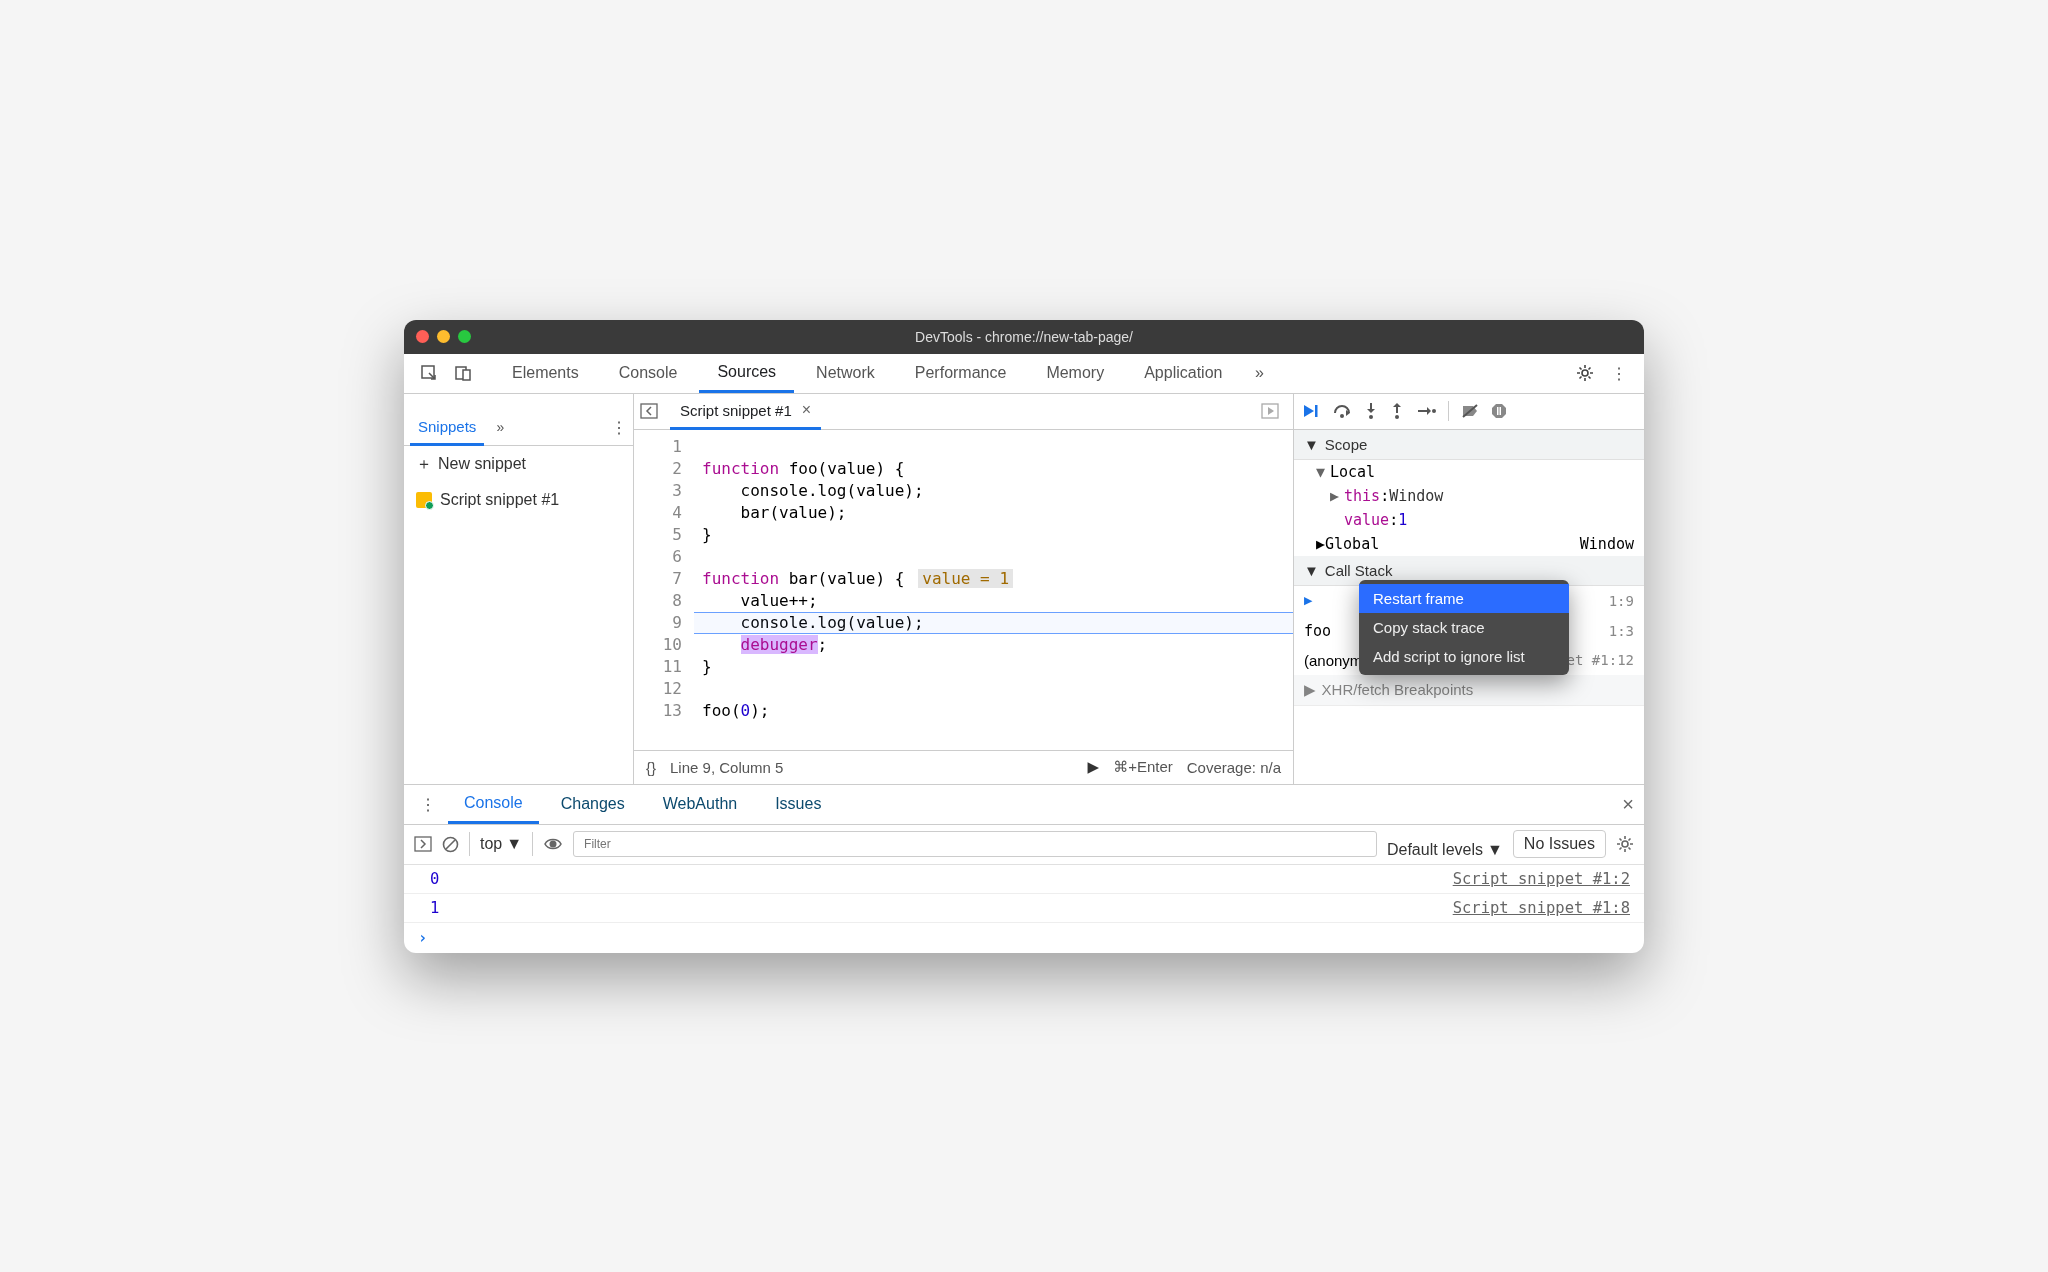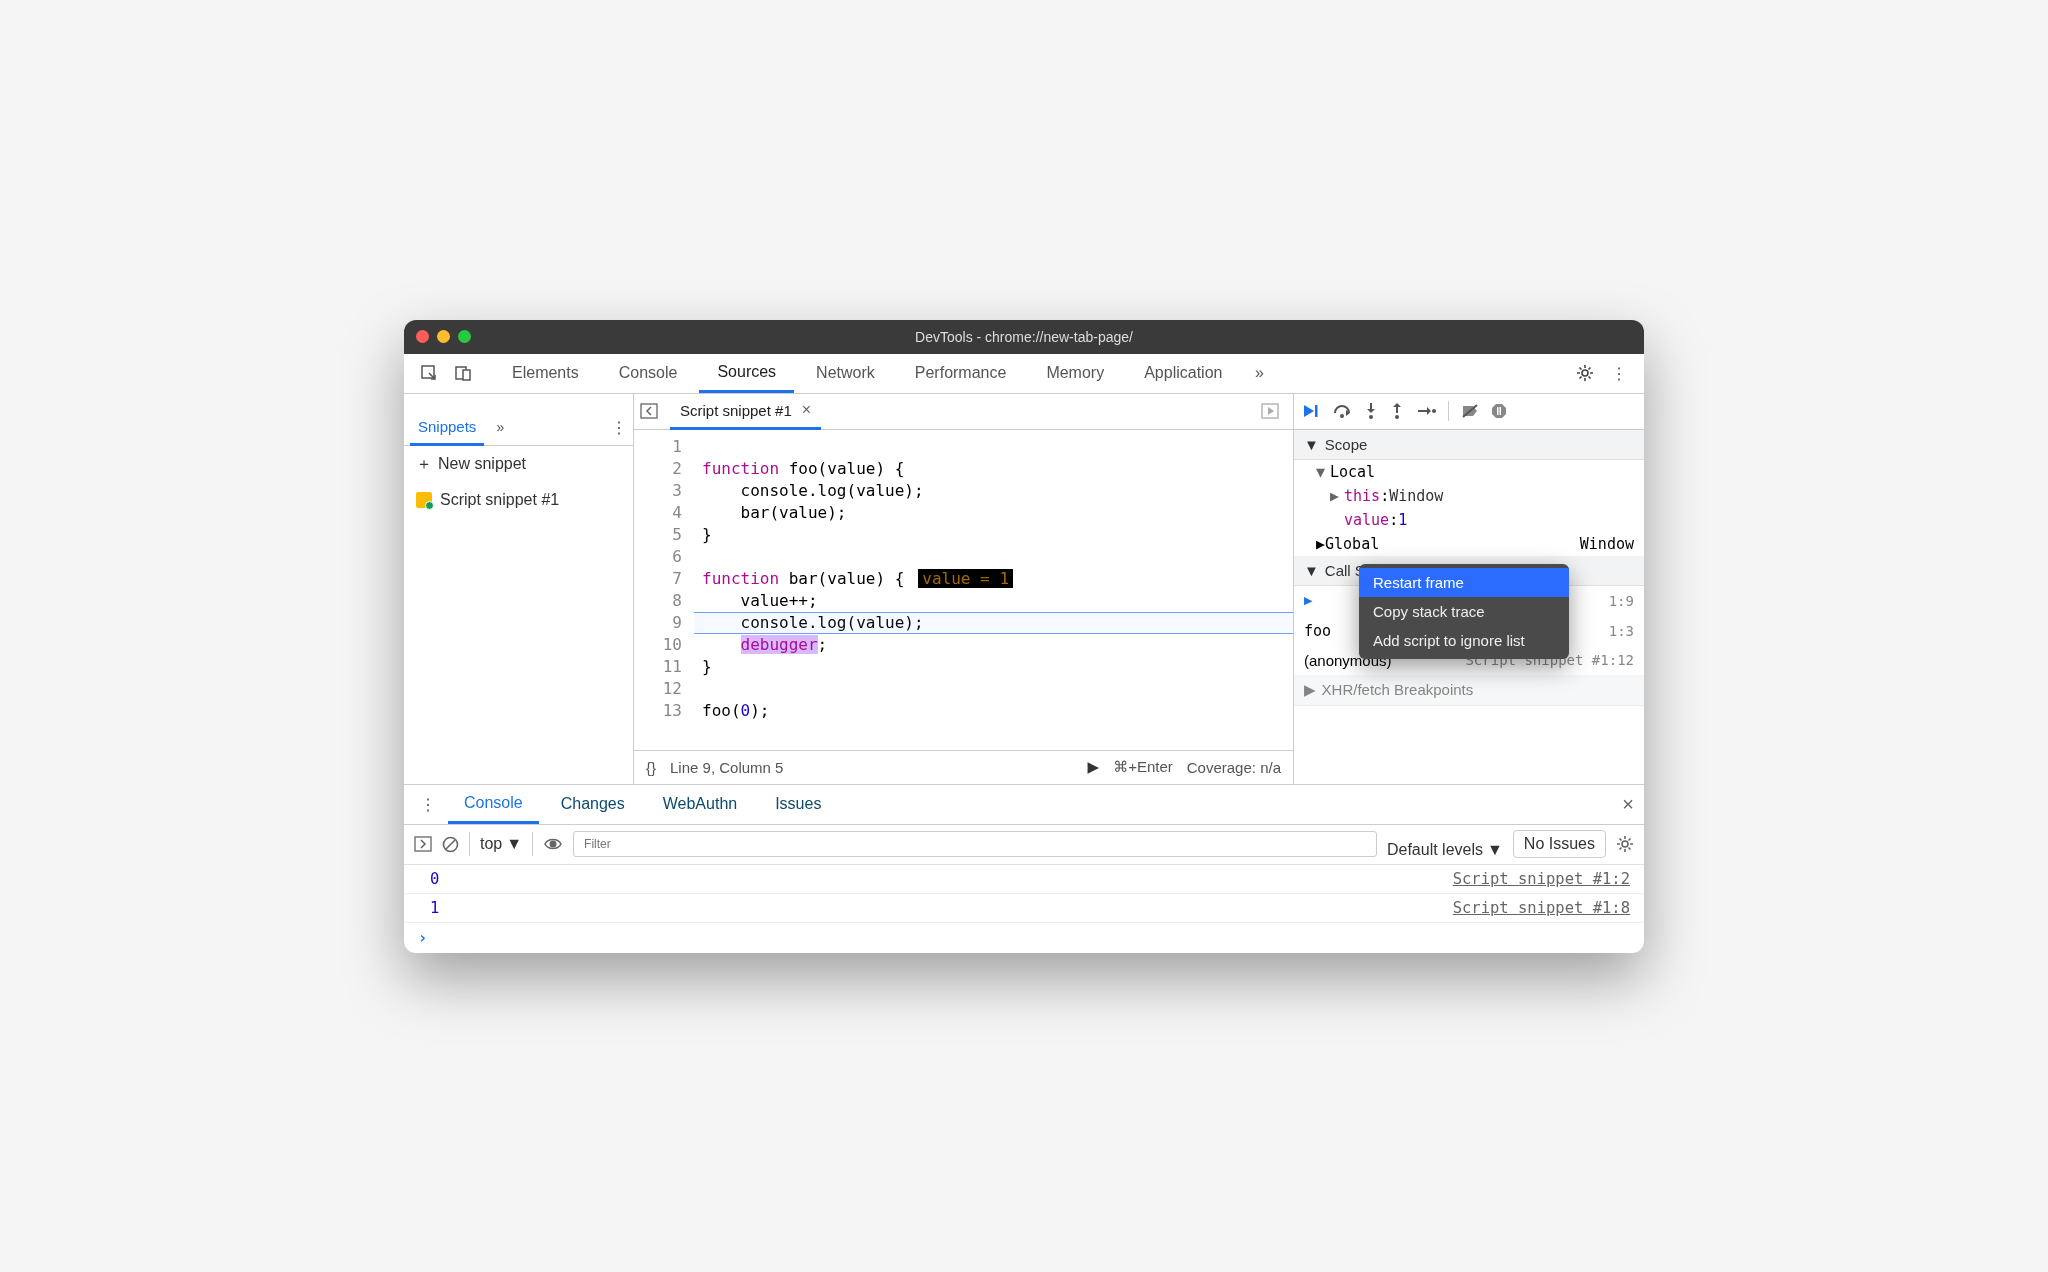--- a/index.html
+++ b/index.html
@@ -117,21 +117,21 @@
   width: 60px; text-align: right; padding: 6px 12px 6px 6px;
   color: #888; background: #fff; user-select: none;
 }
 .code {
   flex: 1; padding: 6px 8px; white-space: pre; position: relative;
 }
 .kw { color: #aa0d91; }
 .fn { color: #000; }
 .num { color: #1c00cf; }
 .hl-badge {
-  background: #000000; color: #a06a00; padding: 0 4px; margin-left: 14px;
+  background: #e5e5e5; color: #a06a00; padding: 0 4px; margin-left: 14px;
 }
 .current-line {
   position: absolute; left: 0; right: 0; height: 22px;
   border-top: 1px solid #6aa0ff; border-bottom: 1px solid #6aa0ff;
   background: rgba(100,150,255,0.06);
 }
 .debugger-hl { background: #d9b8ff; }
 
 .editor-status {
   display: flex; align-items: center; height: 34px; border-top: 1px solid #ccc;
@@ -434,21 +434,21 @@
       <div class="callstack-row">
           <span class="fnname" style="font-family:inherit">(anonymous)</span>
           <span class="loc">Script snippet #1:12</span>
         </div>
 
       <div class="section-header" style="opacity:.6">
           <span>▶</span>
           <span>XHR/fetch Breakpoints</span>
         </div>
 
-      <div class="context-menu" style="top:244px; left:955px; position:absolute;">
+      <div class="context-menu" style="top:260px; left:955px; position:absolute;">
         <div class="item sel">Restart frame</div>
         <div class="item">Copy stack trace</div>
         <div class="item">Add script to ignore list</div>
       </div>
     </div>
   </div>
 
   <div class="drawer">
     <div class="drawer-tabs">
       <div class="kebab">⋮</div>

